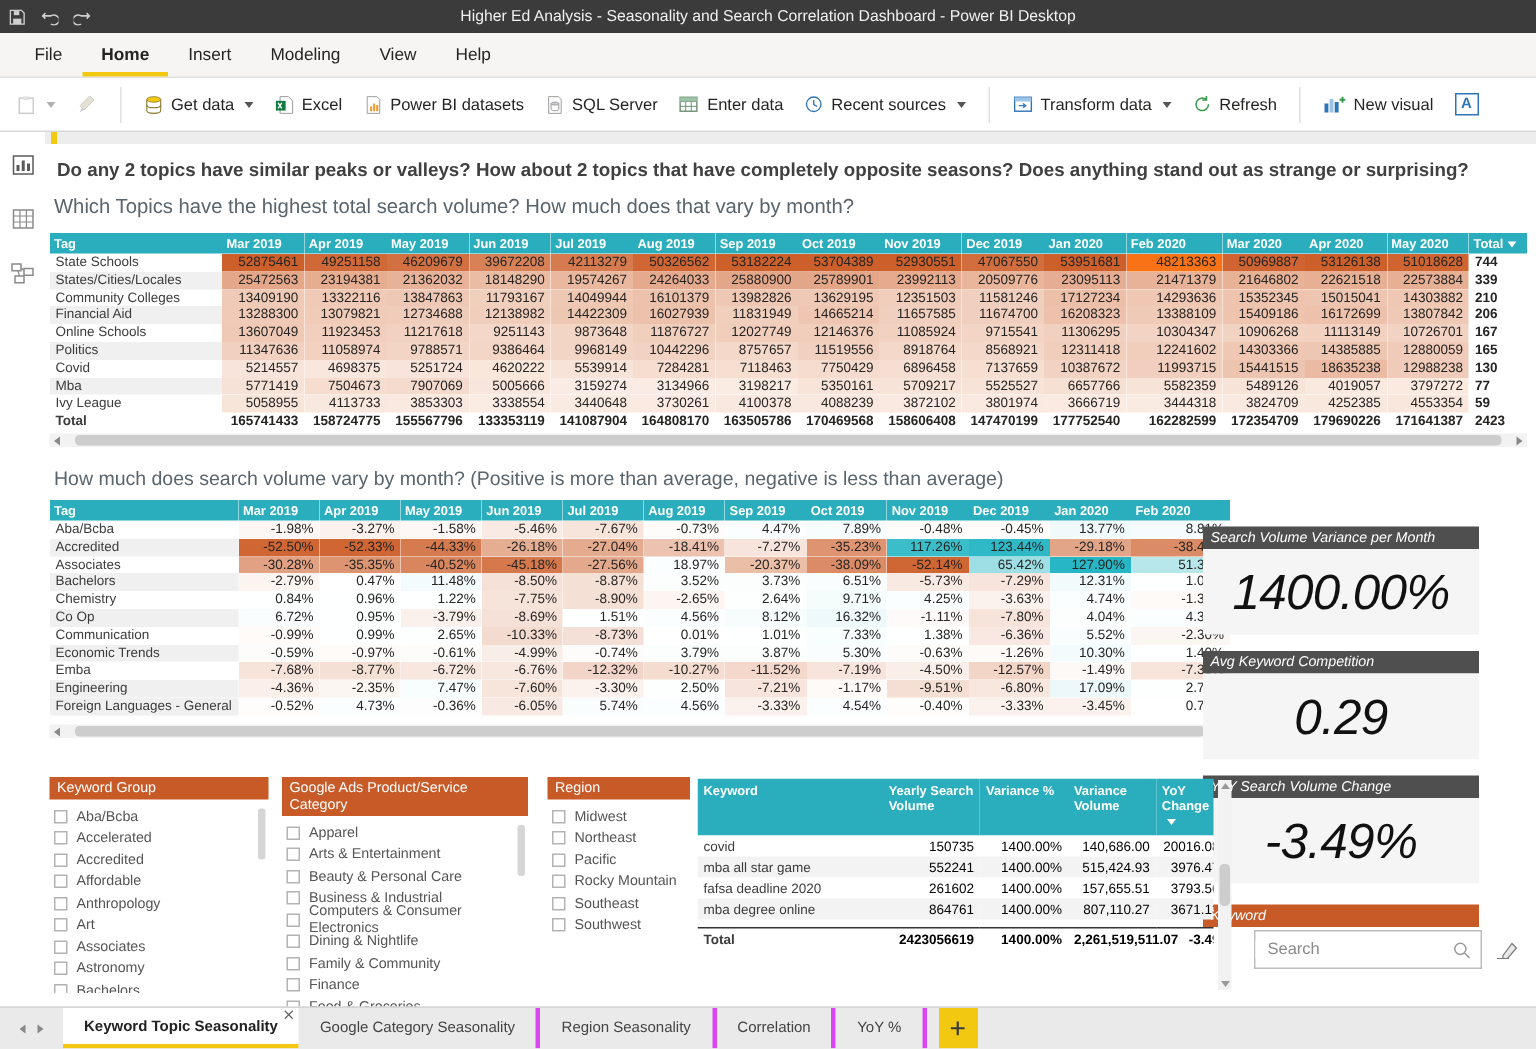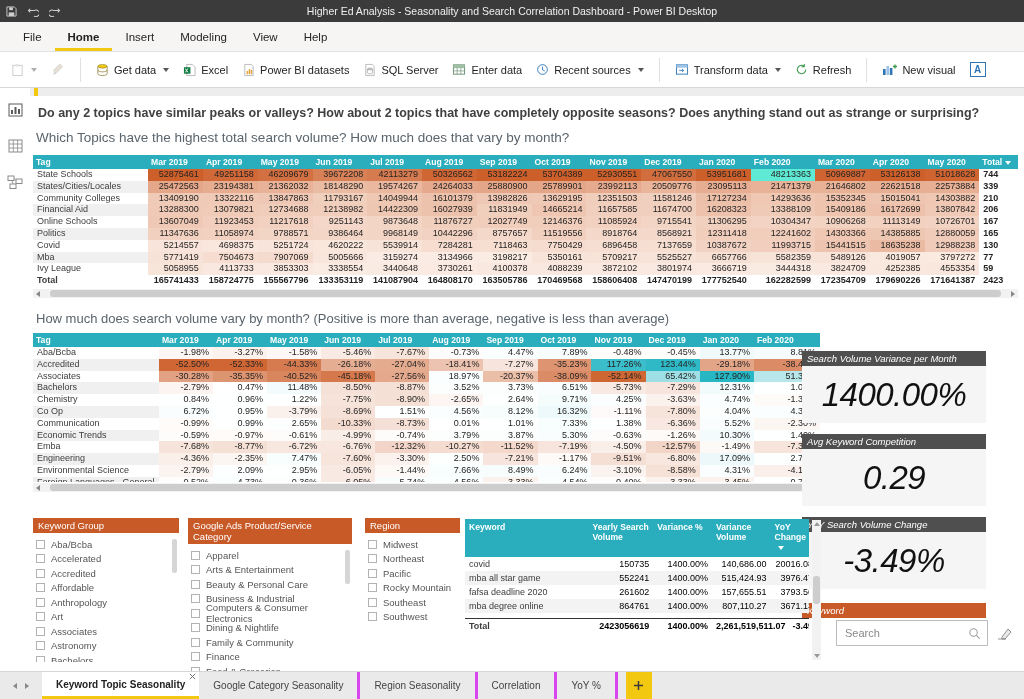--- a/index.html
+++ b/index.html
@@ -329,21 +329,21 @@
               <td style="background: rgb(208, 104, 55);">49251158</td>
               <td style="background: rgb(211, 112, 65);">46209679</td>
               <td style="background: rgb(216, 129, 87);">39672208</td>
               <td style="background: rgb(214, 123, 79);">42113279</td>
               <td style="background: rgb(207, 102, 52);">50326562</td>
               <td style="background: rgb(205, 95, 43);">53182224</td>
               <td style="background: rgb(205, 95, 43);">53704389</td>
               <td style="background: rgb(205, 95, 43);">52930551</td>
               <td style="background: rgb(210, 110, 62);">47067550</td>
               <td style="background: rgb(205, 95, 43);">53951681</td>
-              <td style="background: #5eead4; padding-left: 20px;">48213363</td>
+              <td style="background: #f97316; padding-left: 20px;">48213363</td>
               <td style="background: rgb(207, 100, 50);">50969887</td>
               <td style="background: rgb(205, 95, 43);">53126138</td>
               <td style="background: rgb(207, 100, 49);">51018628</td>
               <td style="font-weight: bold; text-align: left;">744</td>
             </tr>
             <tr>
               <td class="lbl" style="background: rgb(240, 240, 240);">States/Cities/Locales</td>
               <td style="background: rgb(228, 167, 137);">25472563</td>
               <td style="background: rgb(230, 173, 145);">23194381</td>
               <td style="background: rgb(232, 178, 152);">21362032</td>
@@ -703,35 +703,20 @@
               <td style="background: rgb(251, 242, 238);">-3.30%</td>
               <td style="background: rgb(253, 254, 254);">2.50%</td>
               <td style="background: rgb(247, 229, 221);">-7.21%</td>
               <td style="background: rgb(253, 250, 248);">-1.17%</td>
               <td style="background: rgb(245, 222, 211);">-9.51%</td>
               <td style="background: rgb(247, 231, 223);">-6.80%</td>
               <td style="background: rgb(236, 248, 250);">17.09%</td>
               <td style="background: rgb(253, 254, 254);">2.72%</td>
             </tr>
             <tr>
-              <td class="lbl" style="background: rgb(255, 255, 255);">Environmental Science</td>
-              <td style="background: rgb(252, 244, 241);">-2.79%</td>
-              <td style="background: rgb(253, 254, 255);">2.09%</td>
-              <td style="background: rgb(253, 254, 254);">2.95%</td>
-              <td style="background: rgb(248, 233, 226);">-6.05%</td>
-              <td style="background: rgb(253, 249, 247);">-1.44%</td>
-              <td style="background: rgb(248, 253, 253);">7.66%</td>
-              <td style="background: rgb(247, 252, 253);">8.49%</td>
-              <td style="background: rgb(249, 253, 253);">6.24%</td>
-              <td style="background: rgb(251, 243, 239);">-3.10%</td>
-              <td style="background: rgb(246, 225, 215);">-8.58%</td>
-              <td style="background: rgb(251, 254, 254);">4.31%</td>
-              <td style="background: rgb(250, 239, 234);">-4.17%</td>
-            </tr>
-            <tr>
               <td class="lbl" style="background: rgb(240, 240, 240);">Foreign Languages - General</td>
               <td style="background: rgb(254, 253, 252);">-0.52%</td>
               <td style="background: rgb(251, 254, 254);">4.73%</td>
               <td style="background: rgb(254, 253, 253);">-0.36%</td>
               <td style="background: rgb(248, 233, 226);">-6.05%</td>
               <td style="background: rgb(250, 253, 254);">5.74%</td>
               <td style="background: rgb(251, 254, 254);">4.56%</td>
               <td style="background: rgb(251, 242, 238);">-3.33%</td>
               <td style="background: rgb(251, 254, 254);">4.54%</td>
               <td style="background: rgb(254, 253, 252);">-0.40%</td>

